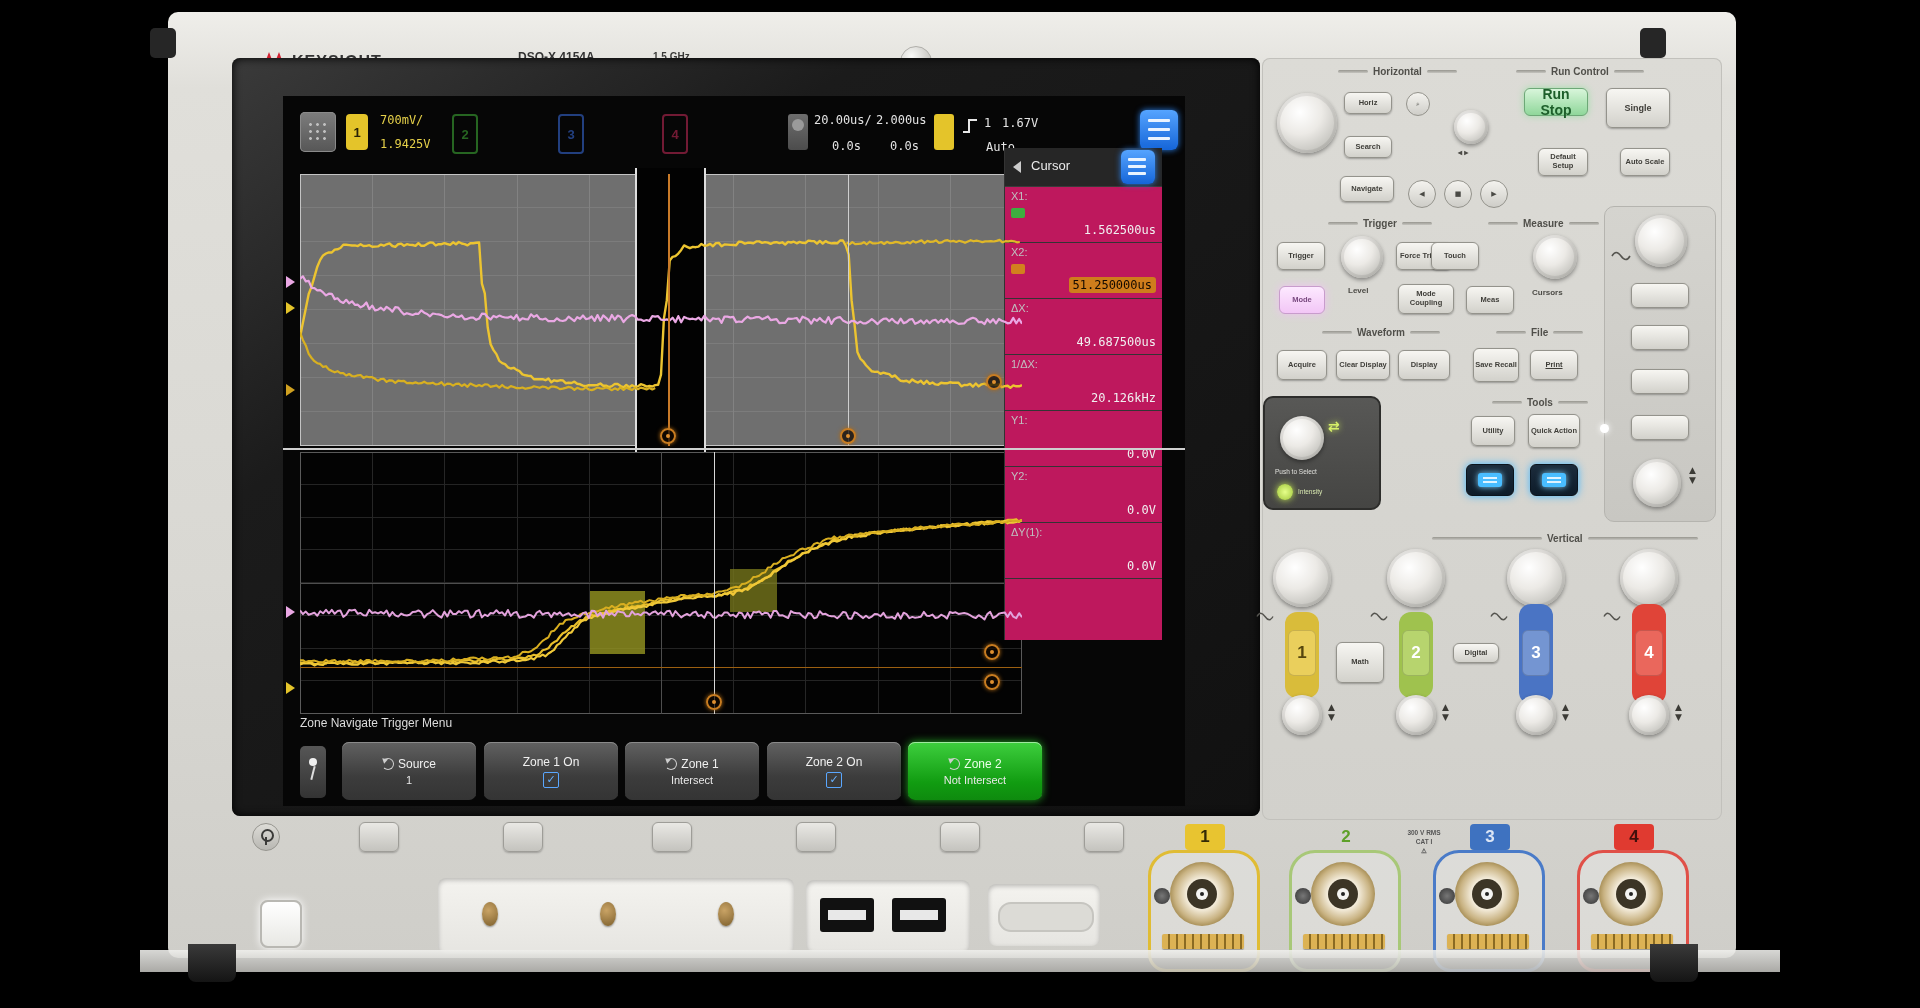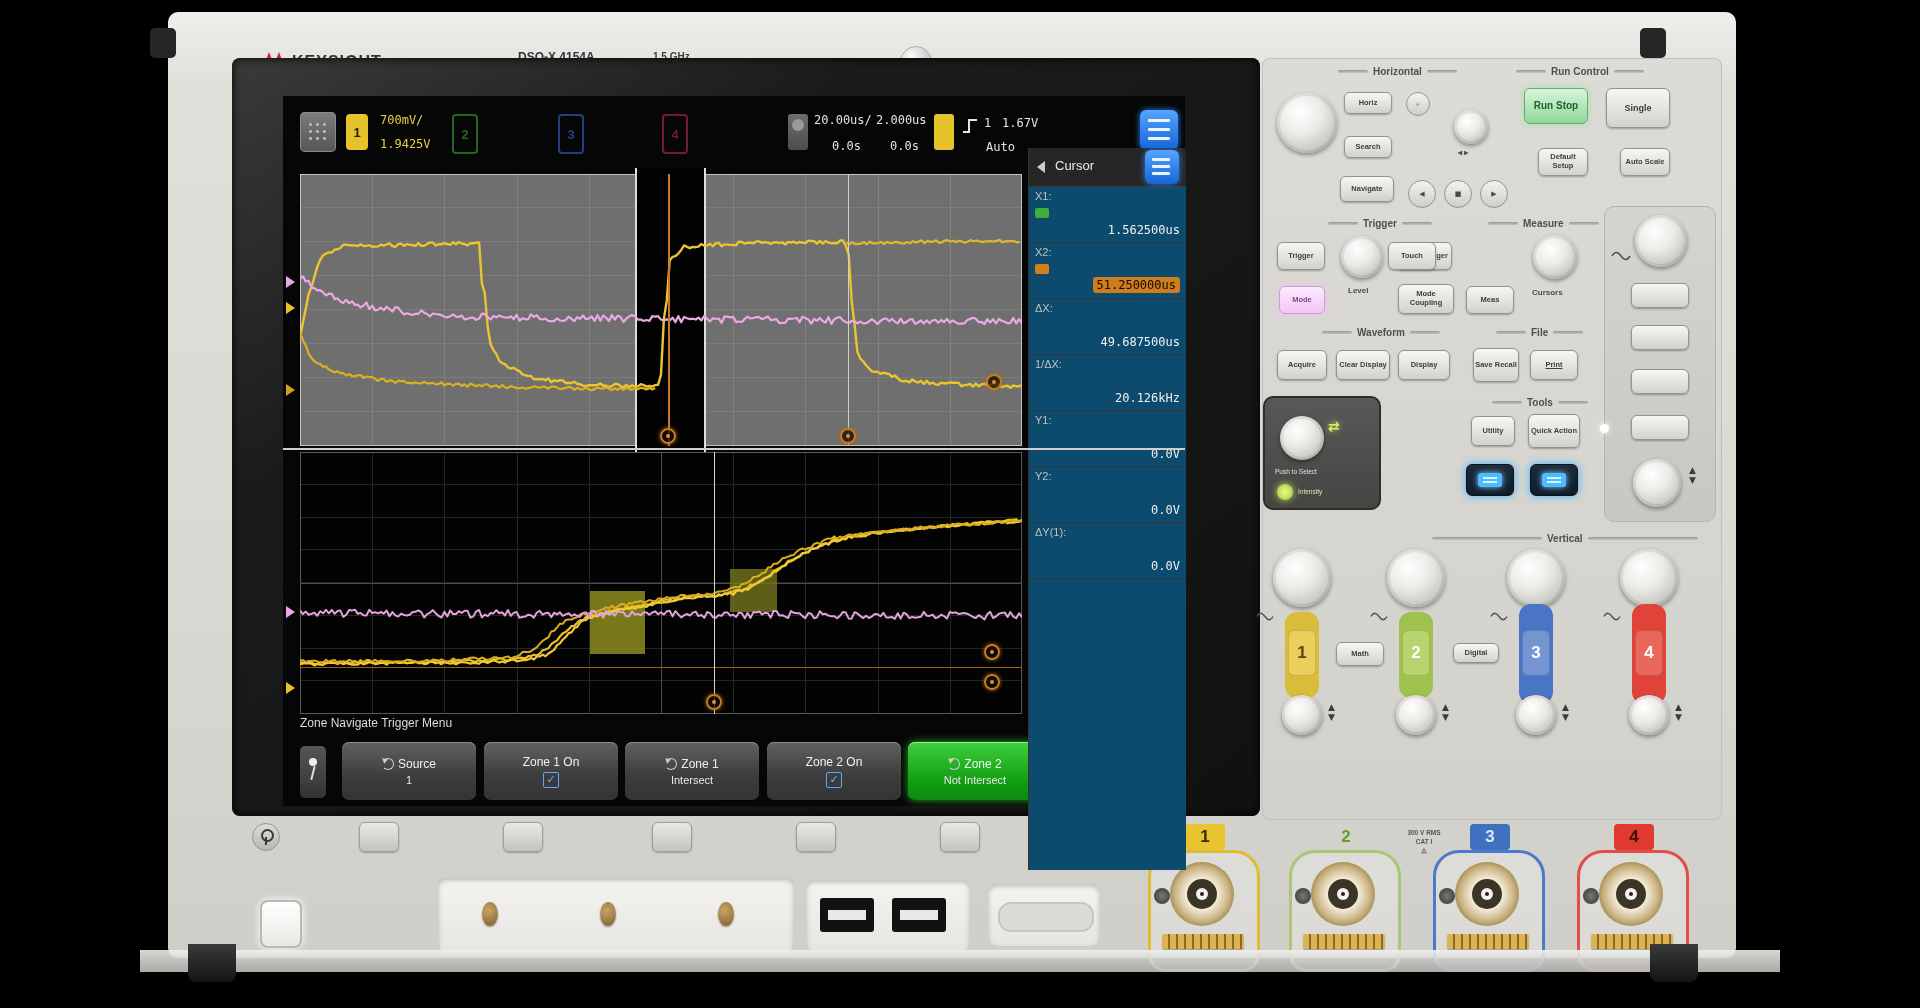--- a/index.html
+++ b/index.html
@@ -92,21 +92,21 @@
     border-radius:50%;border-left-color:transparent;margin-right:4px;vertical-align:-1px;}
   .cyc .ar{position:absolute;left:-4px;top:-3px;border:3px solid transparent;border-right:5px solid #cfcfcf;
     transform:rotate(40deg);}
   .skrow{display:flex;align-items:center;justify-content:center;}
   #pinkey{position:absolute;left:300px;top:746px;width:26px;height:52px;border-radius:5px;
     background:linear-gradient(#565656,#333);z-index:2;}
   #pinkey .pinhead{position:absolute;left:9px;top:12px;width:8px;height:8px;border-radius:50%;background:#eee;}
   #pinkey .pinstem{position:absolute;left:12px;top:20px;width:2px;height:14px;background:#ddd;transform:rotate(14deg);}
 
   
-  #sidebar{position:absolute;left:1028px;top:148px;width:157px;height:722px;background:#0c4a6e;
+  #sidebar{position:absolute;left:1004px;top:148px;width:157px;height:492px;background:#be185d;
     border-left:1px solid #333;z-index:2;}
   #sidebar-header{position:absolute;left:0;top:0;width:157px;height:38px;background:#262626;border-bottom:1px solid #3a3a3a;}
   #sidebar-title{position:absolute;left:26px;top:10px;font:13px "Liberation Sans",sans-serif;color:#eaeaea;}
   #sidebar-back{position:absolute;left:8px;top:13px;width:0;height:0;border-top:6px solid transparent;
     border-bottom:6px solid transparent;border-right:8px solid #cccccc;}
   .srow{position:absolute;left:0;width:157px;height:56px;border-bottom:1px solid #343434;}
   .srow .lab{position:absolute;left:6px;top:4px;font:11px "Liberation Sans",sans-serif;color:#c0c0c0;}
   .srow .val{position:absolute;right:6px;bottom:5px;font:12px "DejaVu Sans Mono",monospace;color:#f0f0f0;}
   .srow .val.hl{background:#cf7d1c;color:#140a00;padding:1px 4px;border-radius:3px;}
   .srow .chip{position:absolute;left:6px;top:22px;width:14px;height:10px;border-radius:2px;}
@@ -385,21 +385,21 @@
   <div class="pbtn" style="left:1340px;top:176px;width:54px;height:26px;">Navigate</div>
   <div class="navbtn" style="left:1408px;top:180px;">◀</div>
   <div class="navbtn" style="left:1444px;top:180px;">■</div>
   <div class="navbtn" style="left:1480px;top:180px;">▶</div>
 
   <div class="seclab" style="left:1516px;top:66px;">
     <i class="ln"></i>
       <span>Run Control</span>
       <i class="ln"></i>
     </div>
-  <div class="pbtn green" style="left:1524px;top:88px;width:64px;height:36px;font-size:10px;">Run Stop</div>
+  <div class="pbtn green" style="left:1524px;top:88px;width:64px;height:28px;font-size:14px;">Run Stop</div>
   <div class="pbtn" style="left:1606px;top:88px;width:64px;height:40px;font-size:9px;">Single</div>
   <div class="pbtn" style="left:1538px;top:148px;width:50px;height:28px;">Default Setup</div>
   <div class="pbtn" style="left:1620px;top:148px;width:50px;height:28px;">Auto Scale</div>
 
   <div class="seclab" style="left:1328px;top:218px;">
     <i class="ln"></i>
       <span>Trigger</span>
       <i class="ln"></i>
     </div>
   <div class="pbtn" style="left:1277px;top:242px;width:48px;height:28px;">Trigger</div>
@@ -407,21 +407,21 @@
   <div class="pbtn" style="left:1396px;top:242px;width:56px;height:28px;">Force Trigger</div>
   <div class="pbtn pink" style="left:1279px;top:286px;width:46px;height:28px;">Mode</div>
   <div class="lbl8" style="left:1348px;top:286px;">Level</div>
   <div class="pbtn" style="left:1398px;top:284px;width:56px;height:30px;">Mode Coupling</div>
 
   <div class="seclab" style="left:1488px;top:218px;">
     <i class="ln"></i>
       <span>Measure</span>
       <i class="ln"></i>
     </div>
-  <div class="pbtn" style="left:1388px;top:242px;width:48px;height:28px;">Touch</div>
+  <div class="pbtn" style="left:1431px;top:242px;width:48px;height:28px;">Touch</div>
   <div class="knob" style="left:1533px;top:235px;width:44px;height:44px;"></div>
   <div class="pbtn" style="left:1466px;top:286px;width:48px;height:28px;">Meas</div>
   <div class="lbl8" style="left:1532px;top:288px;">Cursors</div>
 
   <div class="seclab" style="left:1322px;top:327px;">
     <i class="ln"></i>
       <span>Waveform</span>
       <i class="ln"></i>
     </div>
   <div class="pbtn" style="left:1277px;top:350px;width:50px;height:30px;">Acquire</div>
@@ -513,21 +513,21 @@
       </svg>
       <div class="knob" style="left:1620px;top:549px;width:58px;height:58px;"></div>
       <div class="capsule" style="left:1632px;top:604px;width:34px;height:100px;background:#e04438;"></div>
       <div class="chbtn" style="left:1635px;top:630px;width:28px;height:46px;background:#ea675c;color:#ffffff;">4</div>
       <div class="knob" style="left:1629px;top:695px;width:40px;height:40px;"></div>
       <div class="updn" style="left:1675px;top:702px;">▲<br>▼</div>
       <svg width="18" height="9" viewBox="0 0 18 9" style="position:absolute;left:1603px;top:612px;">
         <path d="M1,4.5 Q4.5,-2 9,4.5 T17,4.5" fill="none" stroke="#55544f" stroke-width="1.4"></path>
       </svg>
     </div>
-  <div class="pbtn" style="left:1336px;top:642px;width:48px;height:24px;">Math</div>
+  <div class="pbtn" style="left:1336px;top:642px;width:48px;height:41px;">Math</div>
   <div class="pbtn" style="left:1453px;top:643px;width:46px;height:20px;">Digital</div>
 
   <div id="round-front-btn">
       <i></i>
       <u></u>
     </div>
   <div id="physkeys">
       <div class="physkey" style="left:359px;"></div>
       <div class="physkey" style="left:503px;"></div>
       <div class="physkey" style="left:652px;"></div>

